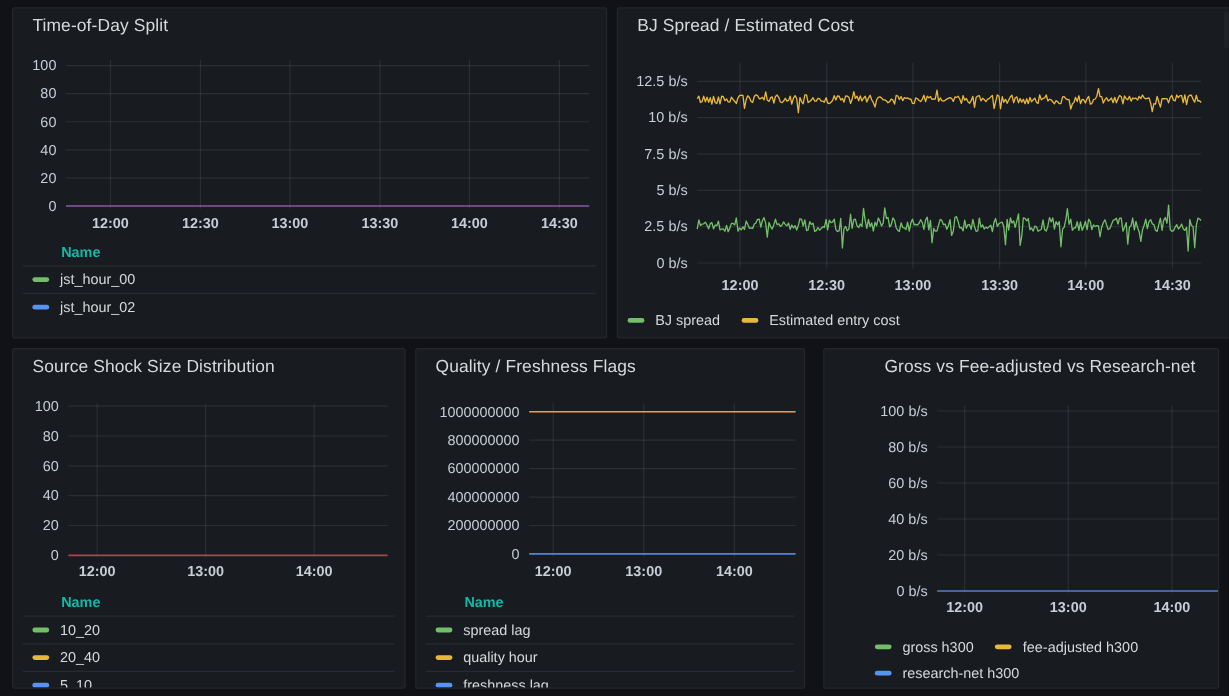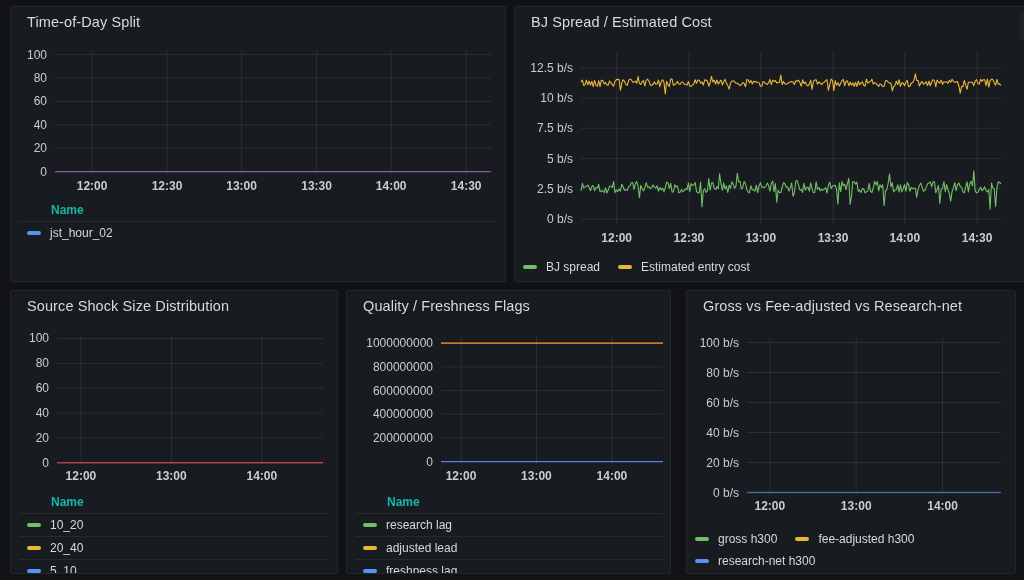--- a/index.html
+++ b/index.html
@@ -11,21 +11,21 @@
   }
   .panel {
     position:absolute; background:#181b1f;
     border:1px solid #25272c; border-radius:2px;
     overflow:hidden;
   }
   .p0 { left:10px; top:6px;   width:496px; height:276px; }
   .p1 { left:514px; top:6px;  width:540px; height:276px; }
   .p2 { left:10px; top:290px; width:328px; height:284px; }
   .p3 { left:346px; top:290px; width:325px; height:284px; }
-  .p4 { left:686px; top:290px; width:330px; height:284px; }
+  .p4 { left:686px; top:290px; width:330px; height:284px;padding-left:34px; }
   .panel-header { padding:7px 10px 0 16px; height:25px; }
   .panel-title {
     font-size:14.5px; font-weight:400; color:#d8d9da;
     white-space:nowrap; letter-spacing:.1px;
   }
   .kebab {
     position:absolute; top:3px; right:3px; width:30px; height:30px;
     background:#202226; border-radius:2px; display:flex;
     flex-direction:column; align-items:center; justify-content:center;
     gap:2.5px; cursor:pointer;
@@ -84,20 +84,24 @@
           <text x="297.59999999999997" y="152" text-anchor="middle" font-weight="600">13:30</text>
           <line x1="372.156" y1="12" x2="372.156" y2="136" stroke="rgba(204,204,220,0.11)" stroke-width="1"></line>
           <text x="372.156" y="152" text-anchor="middle" font-weight="600">14:00</text>
           <line x1="447.14799999999997" y1="12" x2="447.14799999999997" y2="136" stroke="rgba(204,204,220,0.11)" stroke-width="1"></line>
           <text x="447.14799999999997" y="152" text-anchor="middle" font-weight="600">14:30</text>
           <line x1="36" y1="133.66037735849056" x2="472" y2="133.66037735849056" stroke="rgba(184,119,217,0.65)" stroke-width="1.4"></line>
         </svg>
       </div>
     <div class="legend">
         <div class="legend-header" style="margin-left: 32px;">Name</div>
+        <div class="legend-row">
+          <span class="swatch" style="background: rgb(115, 191, 105);"></span>
+          <span>jst_hour_00</span>
+        </div>
         <div class="legend-row">
           <span class="swatch" style="background: rgb(87, 148, 242);"></span>
           <span>jst_hour_02</span>
         </div>
       </div>
   </div>
 
   <div class="panel p1">
     <div class="panel-header">
       <div class="panel-title">BJ Spread / Estimated Cost</div>
@@ -220,25 +224,25 @@
           <line x1="256.94" y1="14" x2="256.94" y2="142" stroke="rgba(204,204,220,0.11)" stroke-width="1"></line>
           <text x="256.94" y="158" text-anchor="middle" font-weight="600">14:00</text>
           <line x1="86" y1="21.111111111111114" x2="308" y2="21.111111111111114" stroke="#ff9830" stroke-width="1.4"></line>
           <line x1="86" y1="139.62962962962962" x2="308" y2="139.62962962962962" stroke="rgba(87,148,242,0.85)" stroke-width="1.4"></line>
         </svg>
       </div>
     <div class="legend">
         <div class="legend-header" style="margin-left: 32px;">Name</div>
         <div class="legend-row">
           <span class="swatch" style="background: rgb(115, 191, 105);"></span>
-          <span>research lag</span>
+          <span>spread lag</span>
         </div>
         <div class="legend-row">
           <span class="swatch" style="background: rgb(234, 184, 57);"></span>
-          <span>adjusted lead</span>
+          <span>quality hour</span>
         </div>
         <div class="legend-row">
           <span class="swatch" style="background: rgb(87, 148, 242);"></span>
           <span>freshness lag</span>
         </div>
       </div>
   </div>
 
   <div class="panel p4">
     <div class="panel-header">

